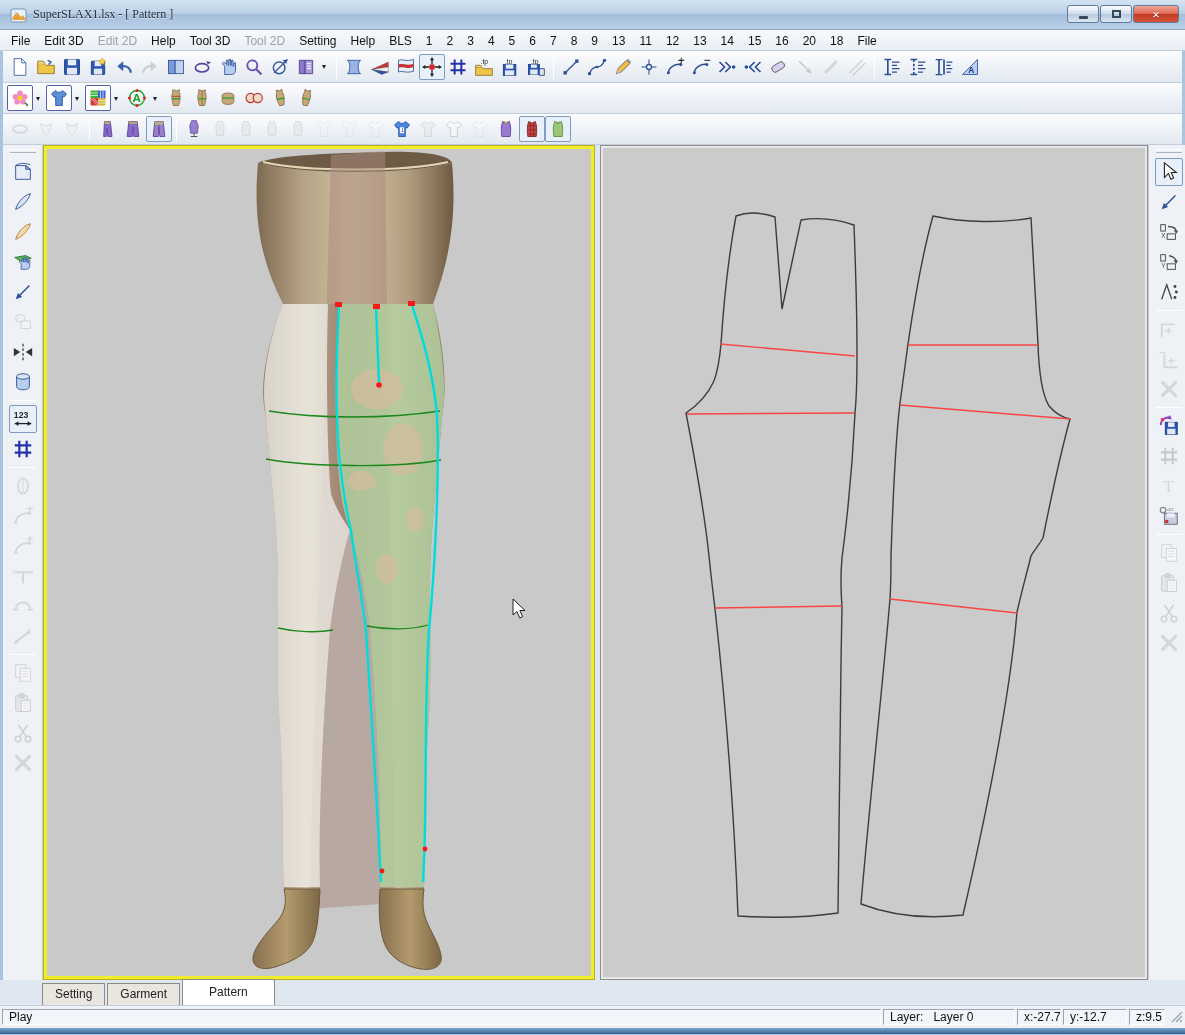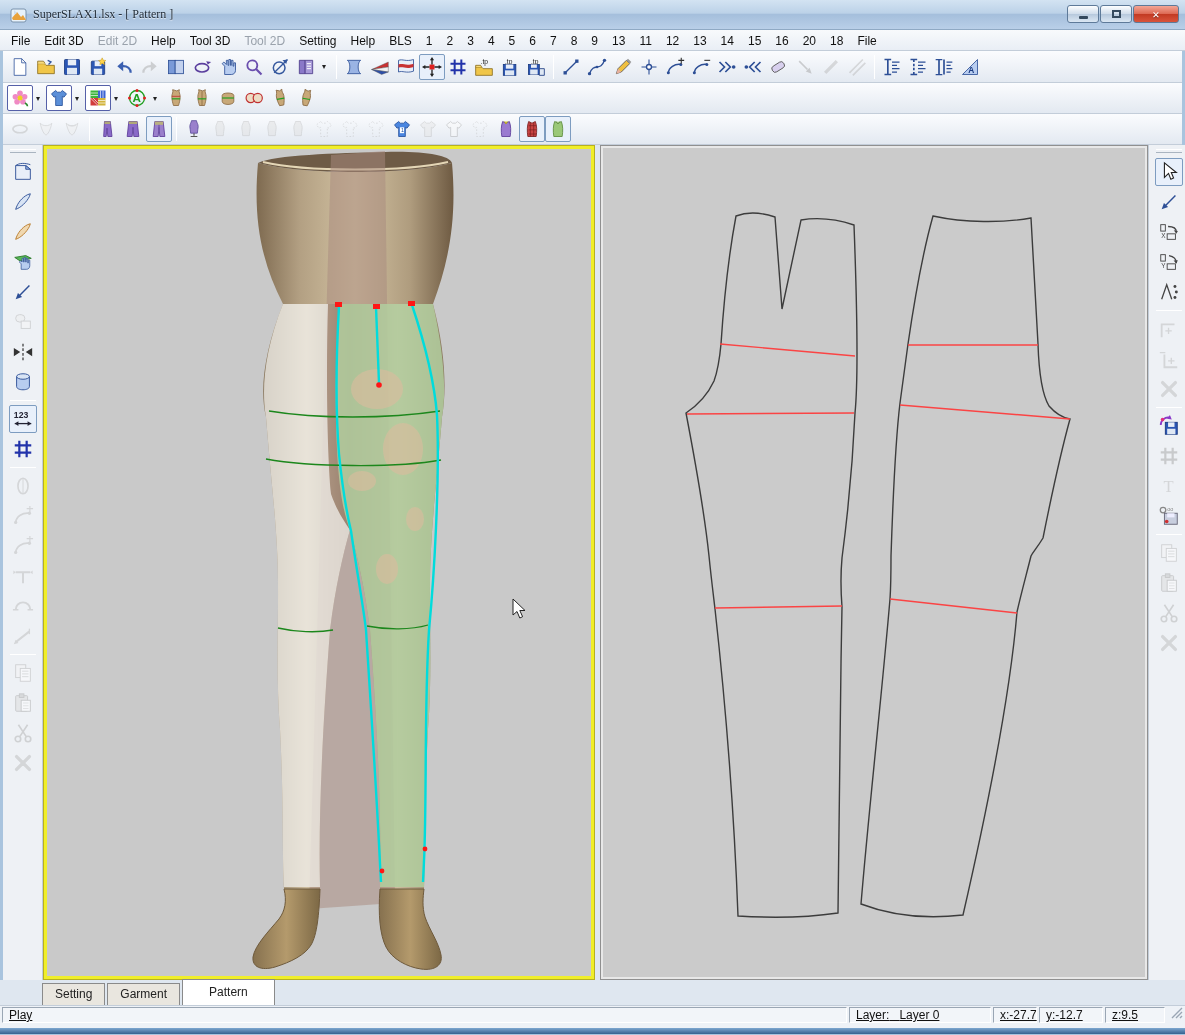--- a/index.html
+++ b/index.html
@@ -50,24 +50,24 @@
   .vp3d-inner{width:544px;height:827px;background:#c9c9c9;position:relative;}
   .gap{width:5px;flex:none;background:#dfe7f0;}
   .vp2d{width:548px;flex:none;border:1px solid #909090;background:#e8e8e8;padding:2px;}
   .vp2d-inner{width:542px;height:829px;background:#cbcbcb;}
   
   .tabsrow{height:26px;margin:0 -3px;background:#dfe7f0;display:flex;align-items:flex-end;padding:0 0 0 42px;border-bottom:1px solid #c3cdd9;}
   .tab{font-size:12px;color:#222;background:#e9e6df;border:1px solid #8a8a8a;border-bottom:none;
        padding:3px 12px 4px;margin-right:2px;position:relative;top:0;}
   .tab.active{background:#fff;padding:5px 26px 6px;font-weight:normal;}
   
-  .statusbar{height:22px;margin:0 -3px;background:#eef2f7;display:flex;align-items:flex-start;font-size:12px;color:#111;padding:1px 2px;text-decoration:underline;}
+  .statusbar{height:22px;margin:0 -3px;background:#eef2f7;display:flex;align-items:center;font-size:12px;color:#111;padding:1px 2px;}
   .scell{border:1px solid;border-color:#9aa6b4 #fff #fff #9aa6b4;display:flex;align-items:center;padding:0 6px;margin-right:2px;background:#f2f5f9;}
   .scell.play{flex:1;}
-  .scell.layer{width:142px;} .scell.cx{width:44px;} .scell.cy{width:64px;} .scell.cz{width:60px;}
+  .scell.layer{width:132px;} .scell.cx{width:44px;} .scell.cy{width:64px;} .scell.cz{width:36px;}
   .gripcorner{width:16px;display:flex;align-items:flex-end;justify-content:flex-end;}
   .bottomframe{height:6px;margin:0 -3px;background:linear-gradient(180deg,#7da7d0,#35618f);}
   .hidden-defs{position:absolute;width:0;height:0;overflow:hidden;}
 </style>
 </head>
 <body>
 
 <svg class="hidden-defs" xmlns="http://www.w3.org/2000/svg">
 <defs>
 <symbol id="i-doc" viewBox="0 0 24 24">

